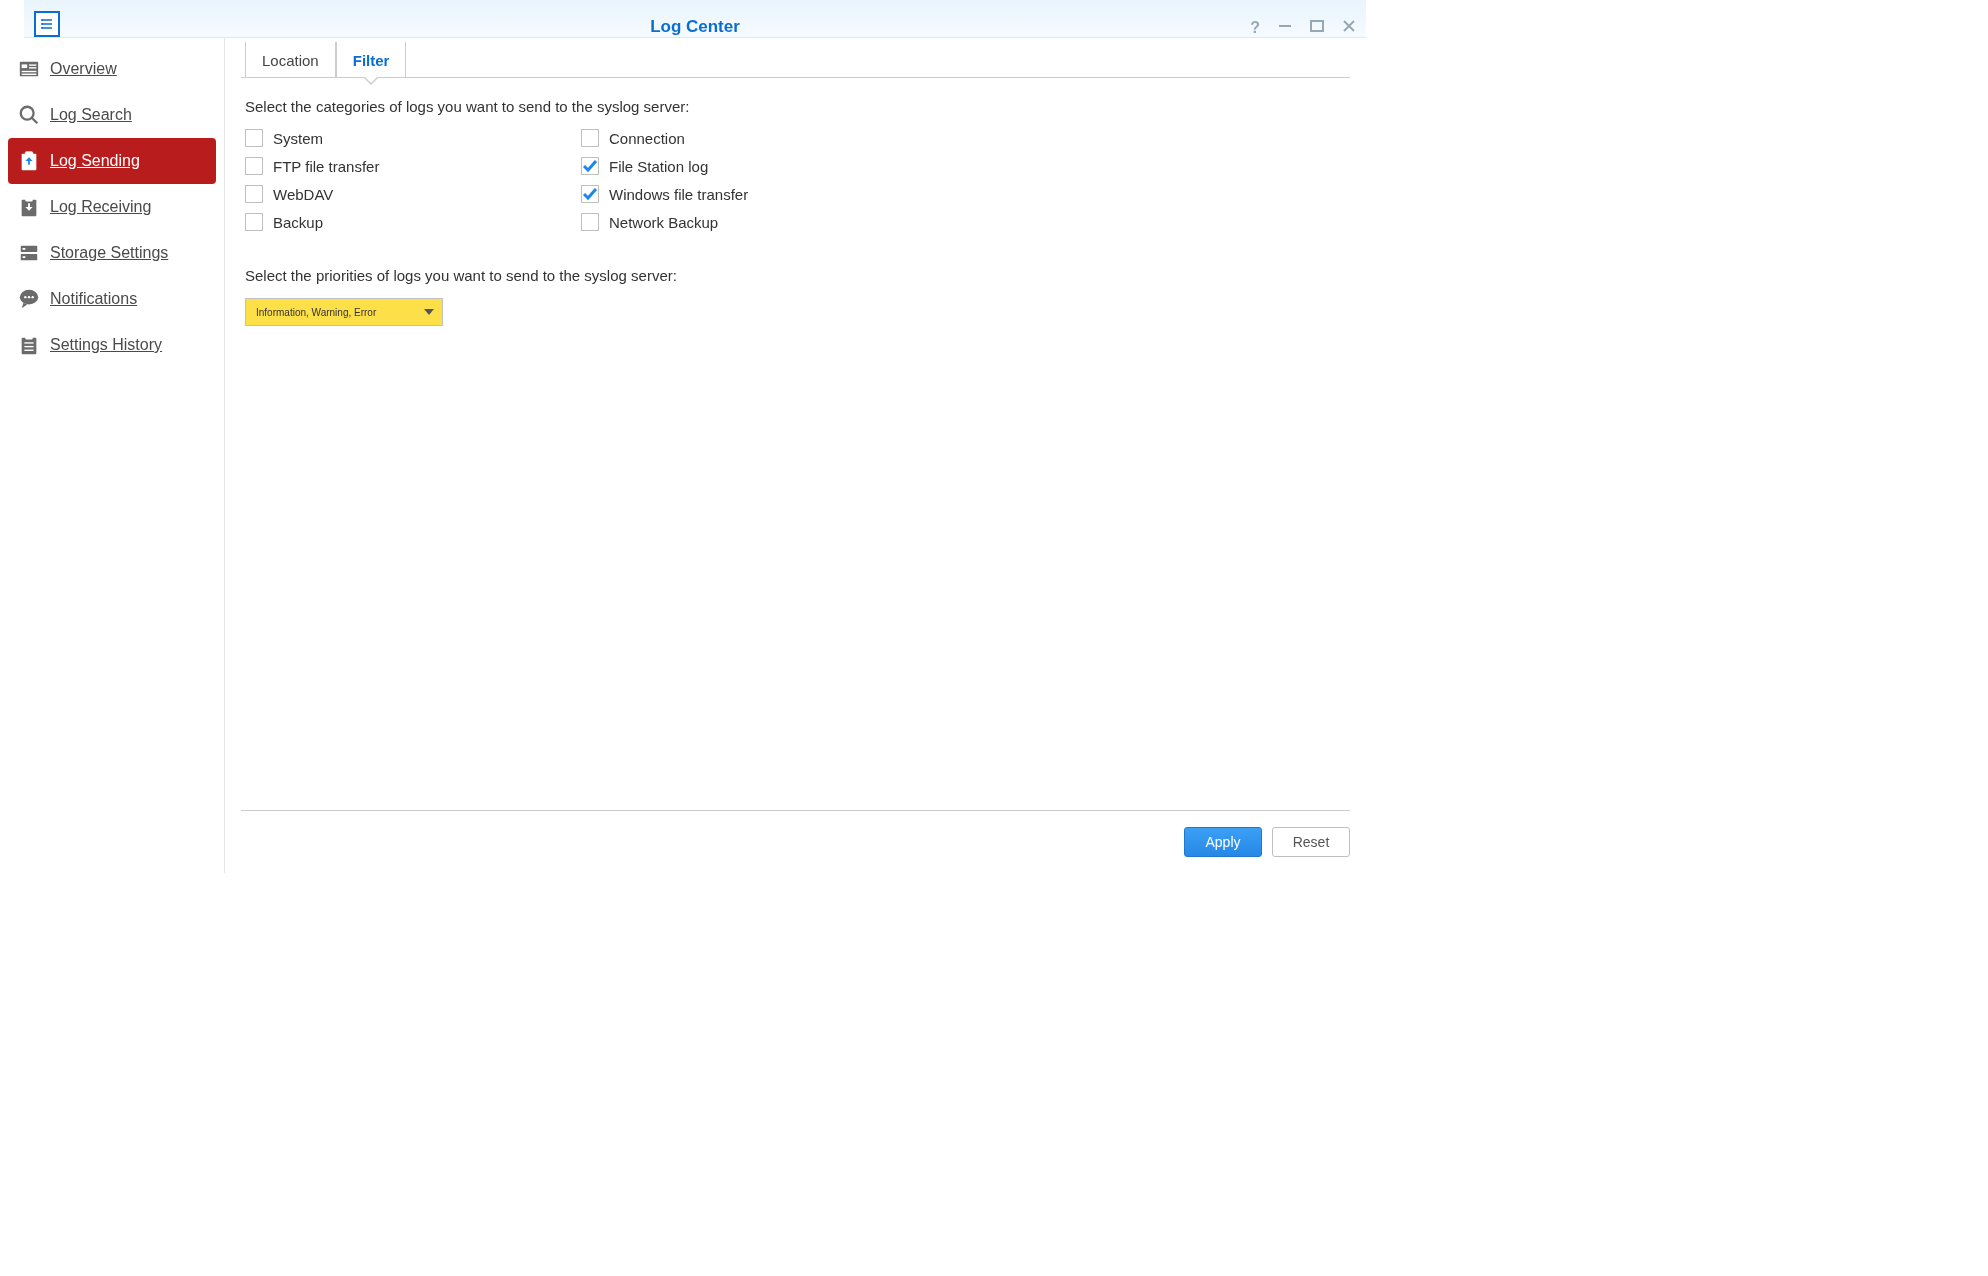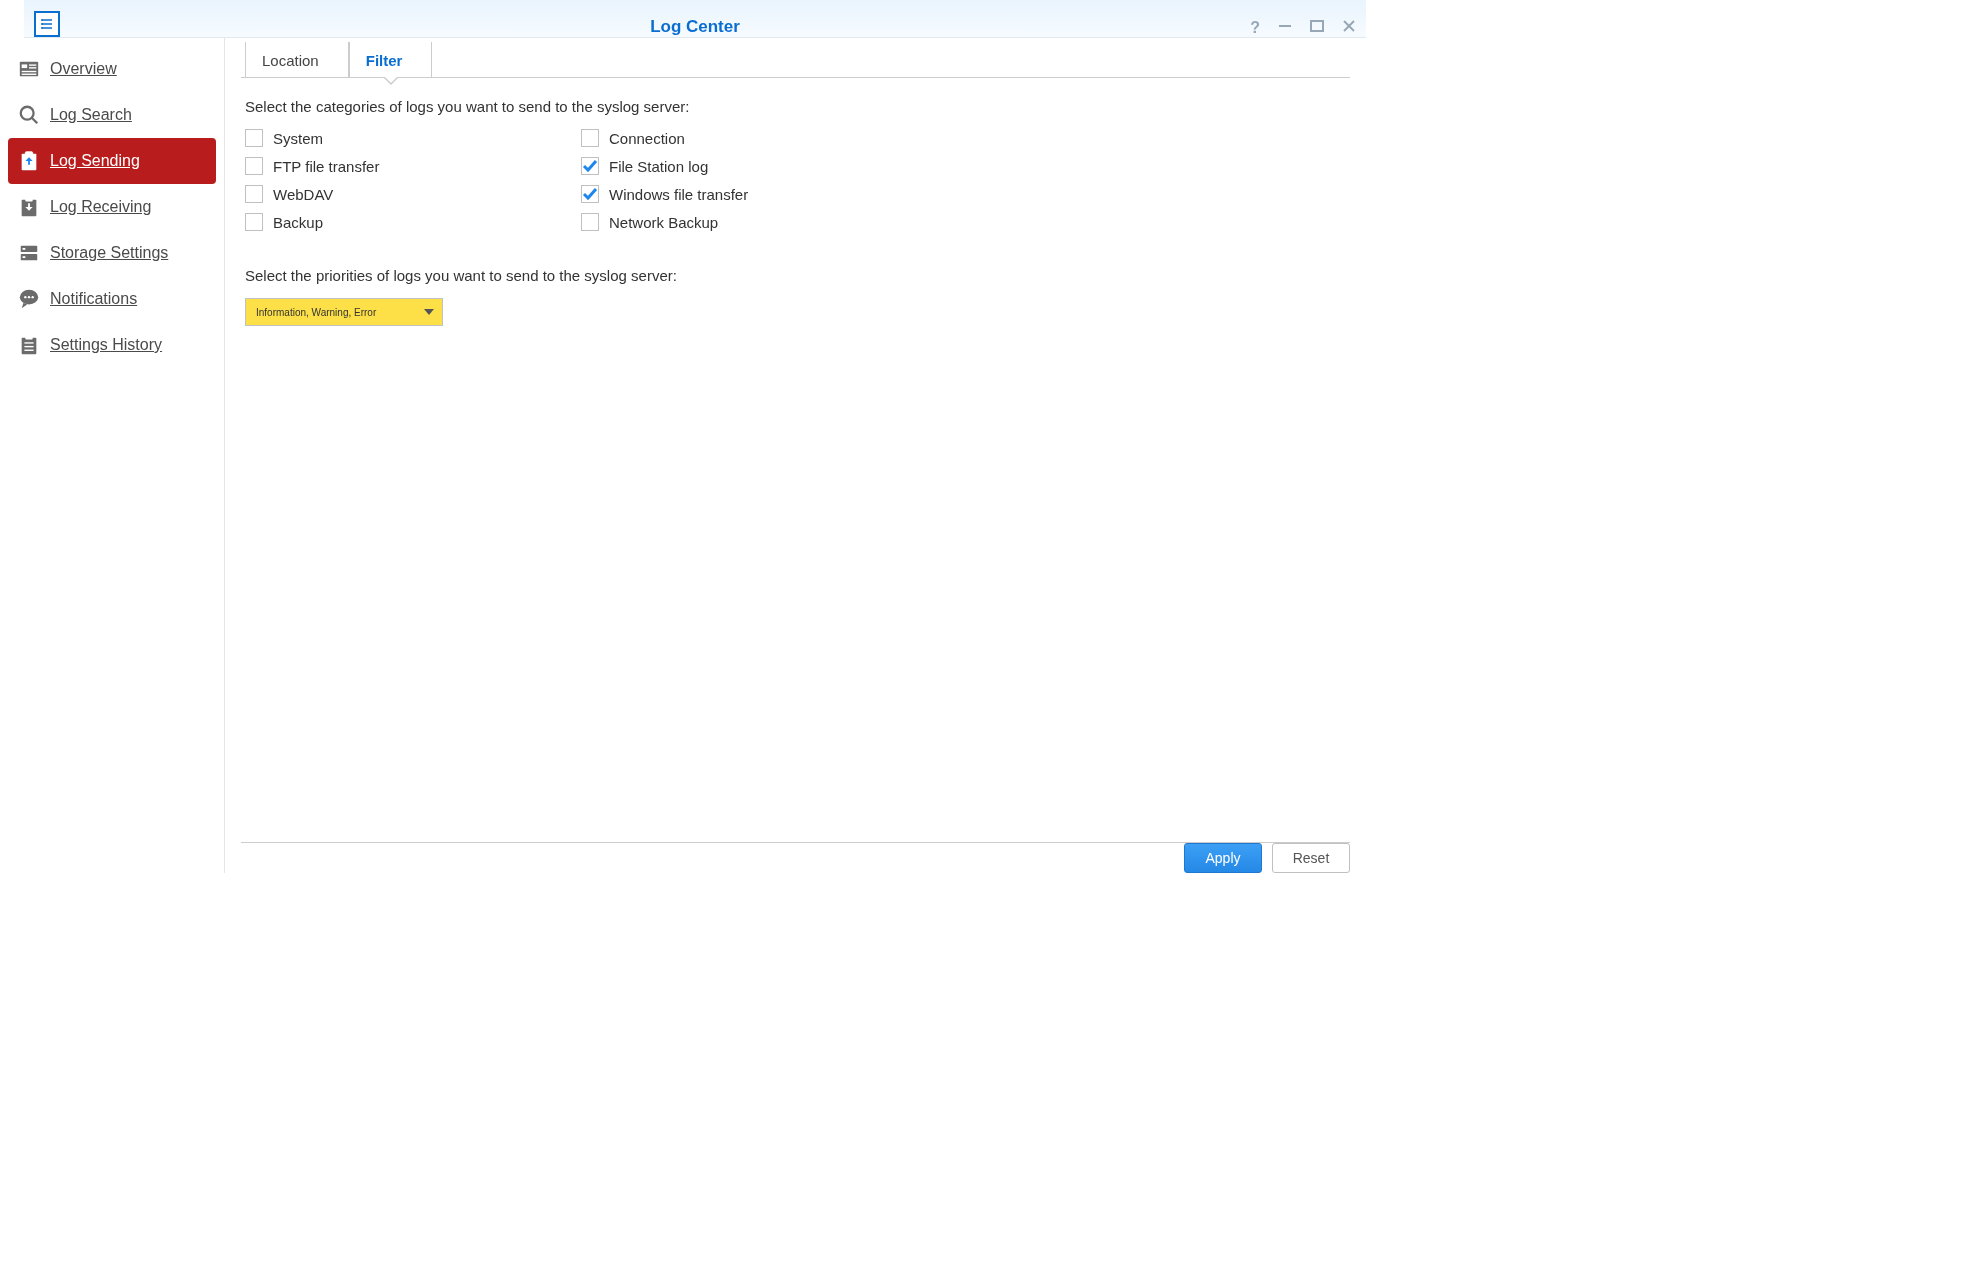--- a/index.html
+++ b/index.html
@@ -80,21 +80,21 @@
 
   
   .tabs {
     display: flex;
     border-bottom: 1px solid #ccc;
     margin-top: 4px;
     padding-left: 4px;
     position: relative;
   }
   .tab {
-    padding: 10px 29px 8px 16px;
+    padding: 10px 16px 8px 16px;
     font-size: 15px;
     color: #444;
     cursor: pointer;
     border-left: 1px solid transparent;
     border-right: 1px solid transparent;
   }
   .tab.first { border-left: 1px solid #ccc; border-right: 1px solid #ccc; }
   .tab.active {
     color: #0a6ed1;
     font-weight: bold;
@@ -173,21 +173,21 @@
   .dropdown .caret {
     width: 0; height: 0;
     border-left: 5px solid transparent;
     border-right: 5px solid transparent;
     border-top: 6px solid #555;
   }
 
   
   .footer {
     border-top: 1px solid #ccc;
-    padding: 0 0;
+    padding: 16px 0;
     display: flex;
     justify-content: flex-end;
     gap: 10px;
   }
   .btn {
     min-width: 78px;
     height: 30px;
     border-radius: 3px;
     font-size: 14px;
     cursor: pointer;

